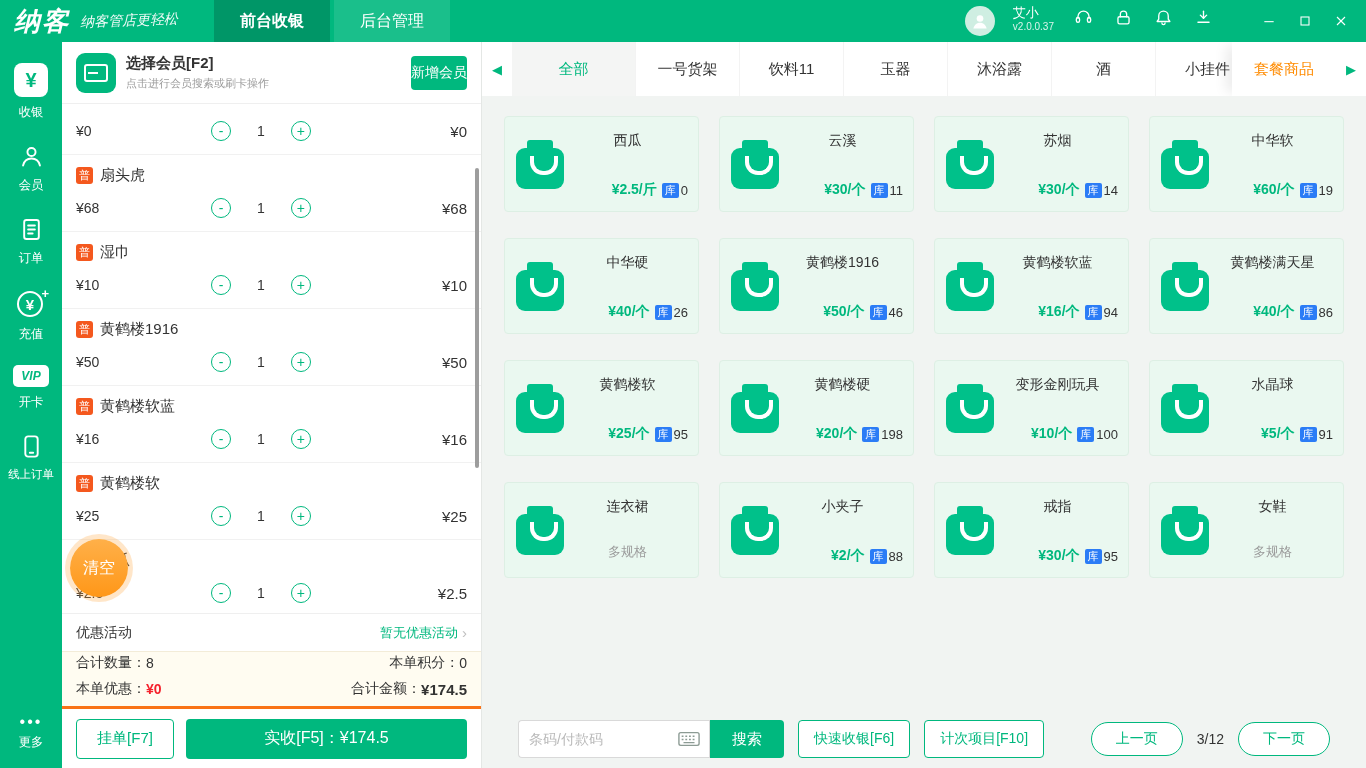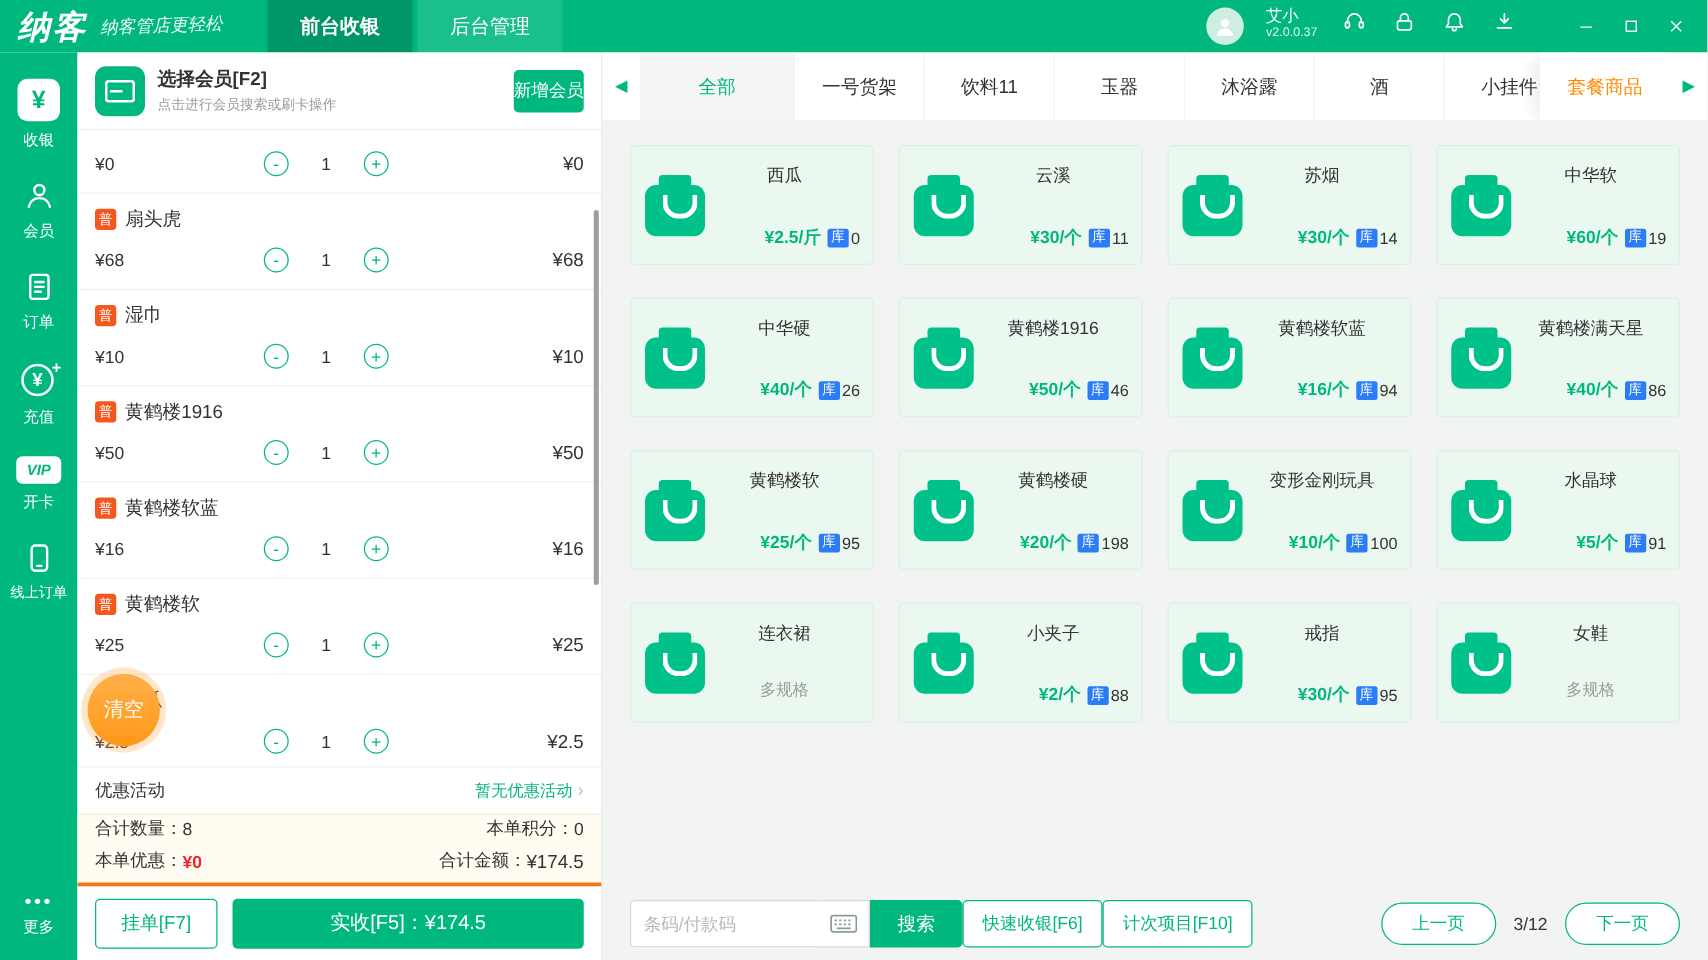--- a/index.html
+++ b/index.html
@@ -71,21 +71,21 @@
 
   .promo-row{height:38px;display:flex;align-items:center;padding:0 14px;border-top:1px solid #efefef;flex:0 0 auto}
   .promo-label{font-size:14px;color:#333}
   .promo-value{margin-left:auto;font-size:13px;color:#00b87e;cursor:pointer}
   .promo-chevron{color:#c0c0c0;font-size:15px;margin-left:4px}
 
   .summary{flex:0 0 auto;background:#fffcf1;border-top:1px solid #f3ecd8;padding:2px 14px 8px;display:flex;flex-direction:column;gap:8px}
   .sum-row{display:flex;justify-content:space-between;font-size:14px}
   .sum-pair{display:flex;align-items:center}
   .sum-red{color:#f5222d;font-weight:bold}
-  .sum-bold{font-weight:normal;font-size:15px}
+  .sum-bold{font-weight:bold;font-size:15px}
 
   .actions{flex:0 0 auto;height:62px;display:flex;align-items:center;gap:12px;padding:0 14px;border-top:3px solid #f97316}
   .btn-hold{width:98px;height:40px;background:#fff;border:1px solid #00b87e;color:#00b87e;border-radius:4px;font-size:15px;cursor:pointer}
   .btn-pay{flex:1;height:40px;background:#00b87e;border:none;color:#fff;border-radius:4px;font-size:16px;cursor:pointer}
 
   
   .right{flex:1;display:flex;flex-direction:column;min-width:0}
   .cat-bar{height:54px;background:#fff;display:flex;align-items:stretch;flex:0 0 auto}
   .cat-arrow{width:30px;display:flex;align-items:center;justify-content:center;color:#00b87e;font-size:13px;cursor:pointer}
   .cat-tabs{flex:1;display:flex;overflow:hidden;position:relative}
@@ -101,21 +101,21 @@
   .bag::after{content:"";position:absolute;left:17px;top:19px;width:20px;height:15px;border:4px solid #fff;border-top:none;border-radius:0 0 13px 13px}
   .pbody{flex:1;height:100%;display:flex;flex-direction:column;justify-content:space-between;padding:15px 0 12px;min-width:0}
   .pname{text-align:center;font-size:14px;color:#333;white-space:nowrap;overflow:hidden}
   .pbottom{display:flex;align-items:center;justify-content:flex-end;gap:5px}
   .pspec{margin:4px auto;color:#9b9b9b;font-size:13px}
   .pprice{color:#00b87e;font-weight:bold;font-size:14px}
   .pstock{display:flex;align-items:center;gap:2px}
   .stockbadge{background:#2b7cf6;color:#fff;font-size:11px;border-radius:2px;padding:2px 3px;line-height:1}
   .stockval{font-size:13px;color:#333}
 
-  .bottom-bar{height:58px;flex:0 0 auto;display:flex;align-items:center;padding:0 22px;}
+  .bottom-bar{height:58px;flex:0 0 auto;display:flex;align-items:center;padding:0 36px;gap:14px}
   .search-group{display:flex;align-items:stretch;height:38px}
   .search-input{width:150px;border:1px solid #d9d9d9;border-right:none;border-radius:4px 0 0 4px;padding:0 10px;font-size:14px;outline:none;background:#fff;color:#333;font-family:inherit}
   .search-input::placeholder{color:#b9b9b9}
   .kb-seg{width:42px;background:#fff;border:1px solid #d9d9d9;border-left:none;display:flex;align-items:center;justify-content:center;cursor:pointer}
   .kb-seg svg{width:22px;height:16px;stroke:#8c9b94;fill:none;stroke-width:1.5}
   .btn-search{width:74px;background:#00b87e;color:#fff;border:none;border-radius:0 4px 4px 0;font-size:15px;cursor:pointer}
   .btn-outline{height:38px;padding:0 15px;background:#fff;border:1px solid #00b87e;color:#00b87e;border-radius:4px;font-size:14px;cursor:pointer;white-space:nowrap}
   .pager{margin-left:auto;display:flex;align-items:center;gap:14px}
   .btn-page{height:34px;padding:0 24px;background:#fff;border:1px solid #00b87e;color:#00b87e;border-radius:17px;font-size:14px;cursor:pointer;white-space:nowrap}
   .page-num{font-size:14px;color:#333}

